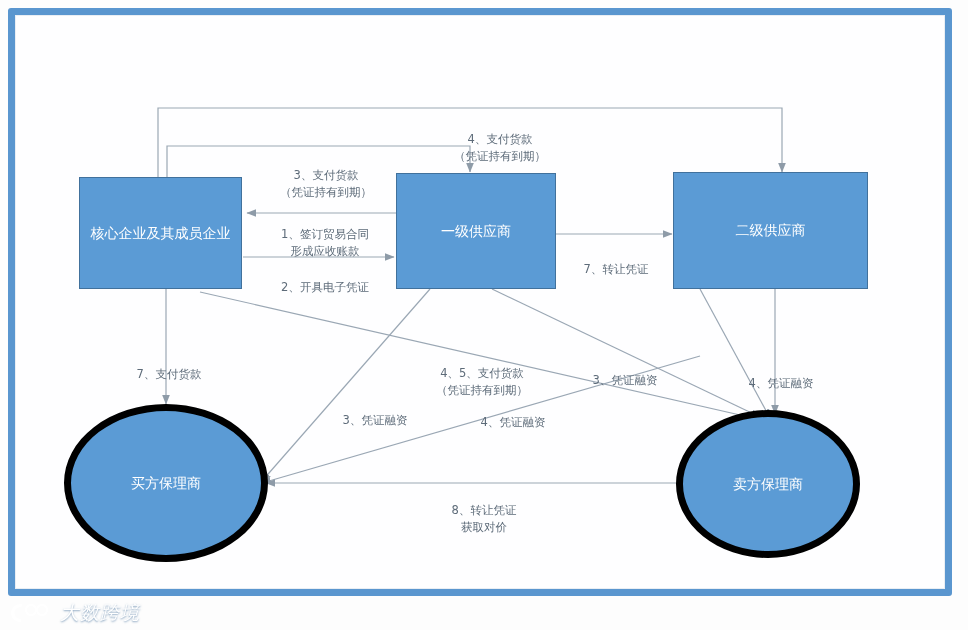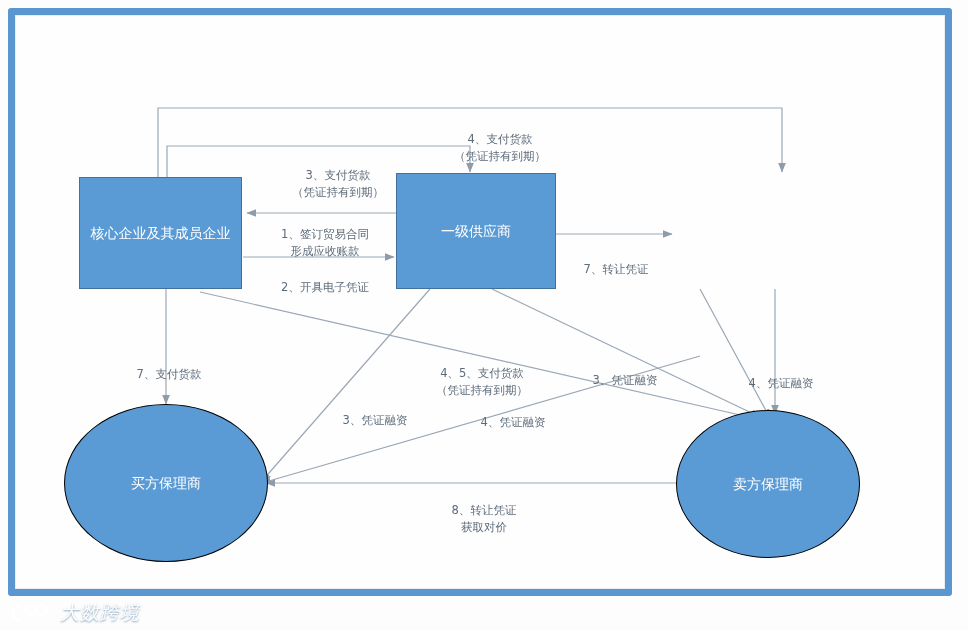--- a/index.html
+++ b/index.html
@@ -66,21 +66,21 @@
     display: flex;
     align-items: center;
     justify-content: center;
     text-align: center;
     font-size: 14px;
     line-height: 1.45;
     padding: 20px 8px;
   }
   .node.ellipse {
     border-radius: 50%;
-    border: 1px solid #000000;
+    border: 7px solid #000000;
   }
   .edge-label {
     position: absolute;
     font-size: 11.5px;
     color: #5d6b79;
     line-height: 1.45;
     text-align: center;
     white-space: pre;
     background: transparent;
     margin-top: 37px;
@@ -155,33 +155,36 @@
 
 
   <div class="node" style="left:79px; top:177px; width:163px; height:112px;">
     <span>核心企业及其成员企业</span>
   </div>
 
   <div class="node" style="left:396px; top:173px; width:160px; height:116px;">
     <span>一级供应商</span>
   </div>
 
+  <div class="node" style="left:673px; top:172px; width:195px; height:117px;">
+    <span>二级供应商</span>
+  </div>
 
   <div class="node ellipse" style="left:64px; top:404px; width:204px; height:158px;">
     <span>买方保理商</span>
   </div>
 
   <div class="node ellipse" style="left:676px; top:410px; width:184px; height:148px;">
     <span>卖方保理商</span>
   </div>
 
   <div class="edge-label" style="left:410px; top:94px; width:180px;">4、支付货款
 （凭证持有到期）</div>
 
-  <div class="edge-label" style="left:248px; top:130px; width:180px;text-align:center;">3、支付货款
+  <div class="edge-label" style="left:236px; top:130px; width:180px;text-align:center;">3、支付货款
 （凭证持有到期）</div>
 
   <div class="edge-label" style="left:250px; top:189px; width:150px;">1、签订贸易合同
 形成应收账款</div>
 
   <div class="edge-label" style="left:255px; top:242px; width:140px;">2、开具电子凭证</div>
 
   <div class="edge-label" style="left:566px; top:224px; width:100px;">7、转让凭证</div>
 
   <div class="edge-label" style="left:114px; top:329px; width:110px;">7、支付货款</div>

